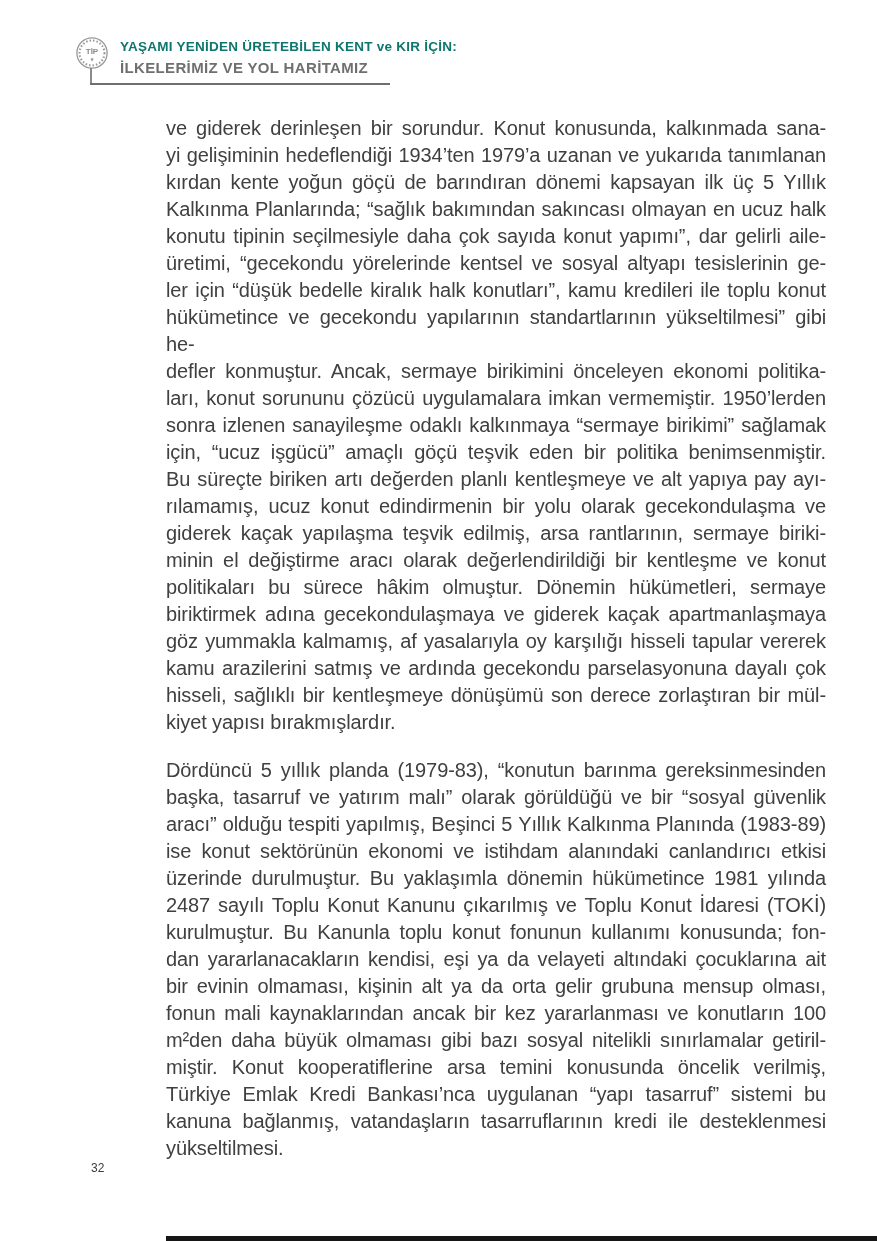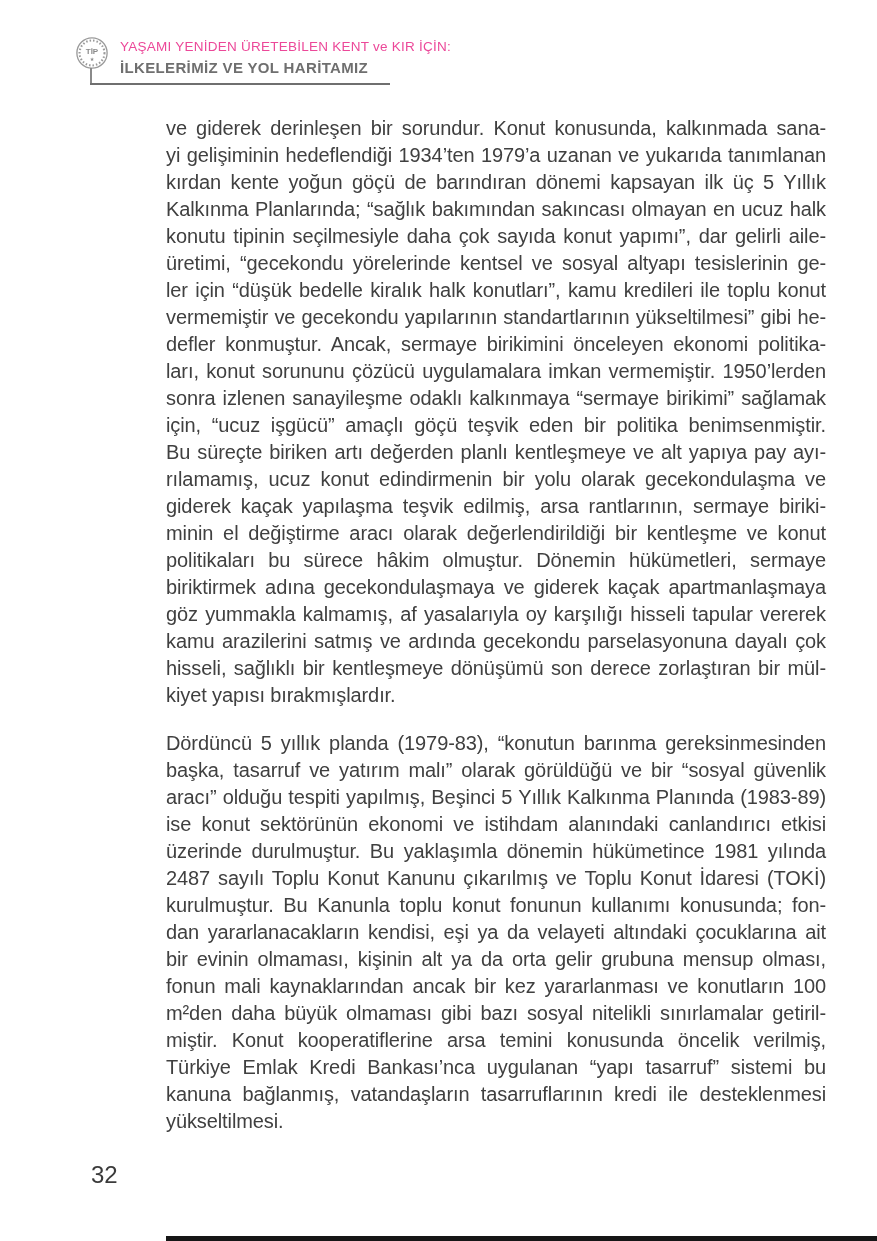--- a/index.html
+++ b/index.html
@@ -38,23 +38,23 @@
     background: #6f6f6f;
   }
   .hdr-text {
     position: absolute;
     left: 72px;
     top: 40px;
     line-height: 1;
   }
   .hdr-line1 {
     font-size: 13.5px;
-    font-weight: 400;
+    font-weight: 700;
     letter-spacing: 0.25px;
-    color: #ec4899;
+    color: #0f766e;
     white-space: nowrap;
   }
   .hdr-line2 {
     margin-top: 6px;
     font-size: 15px;
     font-weight: 700;
     letter-spacing: 0.35px;
     color: #6f6f6f;
     white-space: nowrap;
   }
@@ -76,21 +76,21 @@
     text-align-last: justify;
     white-space: normal;
   }
   .tline.last { text-align-last: left; }
 
   
   .page-number {
     position: absolute;
     left: 43px;
     top: 1161px;
-    font-size: 24px;
+    font-size: 12px;
     color: #3b3b3b;
   }
   .bottom-bar {
     position: absolute;
     left: 118px;
     right: 0;
     bottom: 0;
     height: 5px;
     background: #161616;
   }
@@ -117,21 +117,21 @@
 
   <div class="bodytext">
     <div class="para">
         <div class="tline">ve giderek derinleşen bir sorundur. Konut konusunda, kalkınmada sana-</div>
         <div class="tline">yi gelişiminin hedeflendiği 1934’ten 1979’a uzanan ve yukarıda tanımlanan</div>
         <div class="tline">kırdan kente yoğun göçü de barındıran dönemi kapsayan ilk üç 5 Yıllık</div>
         <div class="tline">Kalkınma Planlarında; “sağlık bakımından sakıncası olmayan en ucuz halk</div>
         <div class="tline">konutu tipinin seçilmesiyle daha çok sayıda konut yapımı”, dar gelirli aile-</div>
         <div class="tline">üretimi, “gecekondu yörelerinde kentsel ve sosyal altyapı tesislerinin ge-</div>
         <div class="tline">ler için “düşük bedelle kiralık halk konutları”, kamu kredileri ile toplu konut</div>
-        <div class="tline">vermemiştir ve gecekondu yapılarının standartlarının yükseltilmesi” gibi he-</div>
+        <div class="tline">hükümetince ve gecekondu yapılarının standartlarının yükseltilmesi” gibi he-</div>
         <div class="tline">defler konmuştur. Ancak, sermaye birikimini önceleyen ekonomi politika-</div>
         <div class="tline">ları, konut sorununu çözücü uygulamalara imkan vermemiştir. 1950’lerden</div>
         <div class="tline">sonra izlenen sanayileşme odaklı kalkınmaya “sermaye birikimi” sağlamak</div>
         <div class="tline">için, “ucuz işgücü” amaçlı göçü teşvik eden bir politika benimsenmiştir.</div>
         <div class="tline">Bu süreçte biriken artı değerden planlı kentleşmeye ve alt yapıya pay ayı-</div>
         <div class="tline">rılamamış, ucuz konut edindirmenin bir yolu olarak gecekondulaşma ve</div>
         <div class="tline">giderek kaçak yapılaşma teşvik edilmiş, arsa rantlarının, sermaye biriki-</div>
         <div class="tline">minin el değiştirme aracı olarak değerlendirildiği bir kentleşme ve konut</div>
         <div class="tline">politikaları bu sürece hâkim olmuştur. Dönemin hükümetleri, sermaye</div>
         <div class="tline">biriktirmek adına gecekondulaşmaya ve giderek kaçak apartmanlaşmaya</div>

